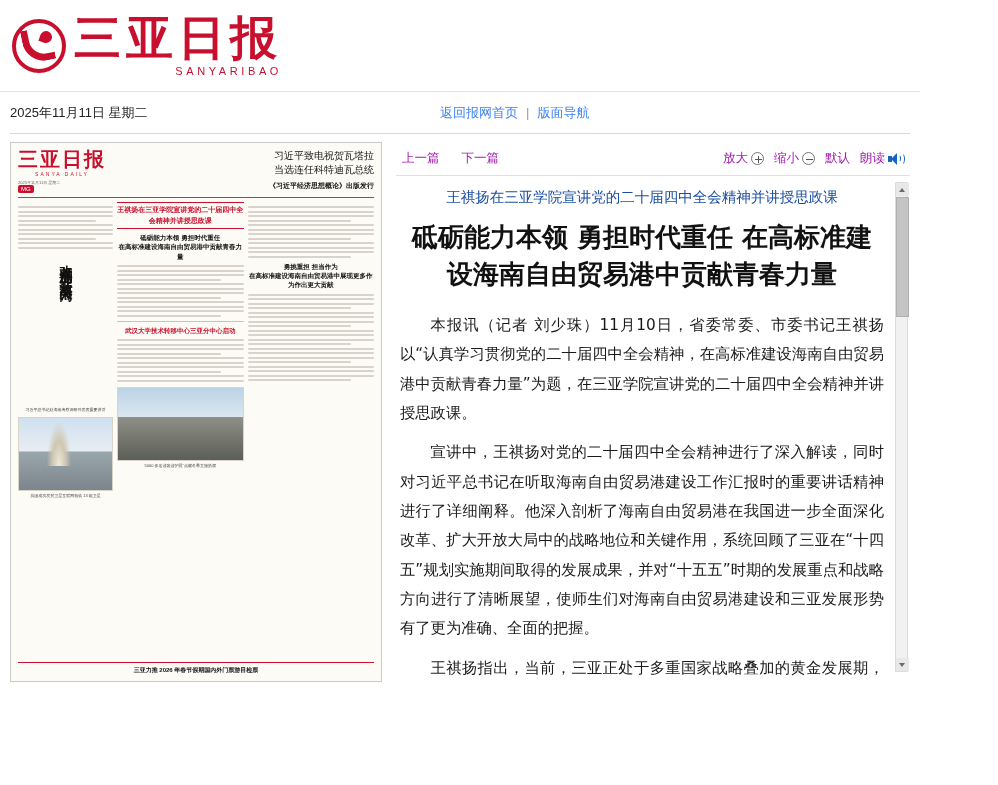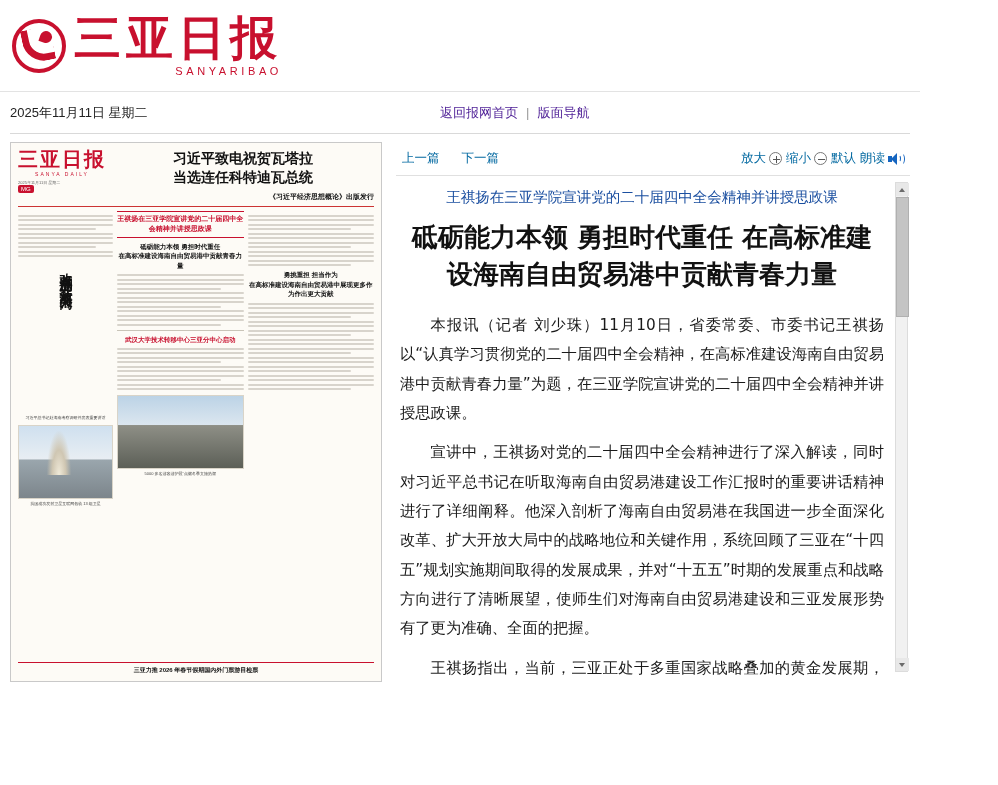--- a/index.html
+++ b/index.html
@@ -134,21 +134,21 @@
   
   .strip {
     height: 42px;
     margin: 0 10px;
     border-bottom: 1px solid #d9d9d9;
     display: flex; align-items: center;
     font-size: 13px; color: #333;
   }
   .strip .date { width: 430px; color:#222; }
   .strip .links { display:flex; align-items:center; gap:8px; color:#333; }
-  .strip .links a { color:#4c1d95; text-decoration:none; }
+  .strip .links a { color:#3b82f6; text-decoration:none; }
   .sep { color:#999; }
 
   
   .main {
     display: flex;
     padding: 8px 10px 0 10px;
     gap: 14px;
     height: 545px;
   }
 
@@ -164,21 +164,21 @@
     font-size: 4px;
     color: #333;
   }
   .p-masthead { display:flex; align-items:flex-start; gap:6px; border-bottom:1px solid #c33; padding-bottom:4px;}
   .p-logo {
     font-family:"DejaVu Sans", sans-serif;
     color:#c8102e; font-weight:700; font-size:20px; letter-spacing:2px; line-height:1;
   }
   .p-logo-en { font-size:5px; letter-spacing:2px; color:#c8102e; text-align:center; margin-top:2px;}
   .p-head-right { flex:1; text-align:right; }
-  .p-head-l1 { font-size:14px; font-weight:700; color:#111; line-height:1.35;text-align:center; }
+  .p-head-l1 { font-size:10px; font-weight:400; color:#111; line-height:1.35; }
   .p-head-l2 { font-size:7px; font-weight:700; color:#111; margin-top:5px; }
   .p-meta { font-size:4px; color:#666; margin-top:3px; }
   .p-badge { display:inline-block; background:#c8102e; color:#fff; font-size:6px; padding:1px 3px; border-radius:2px; }
   .p-cols { display:flex; gap:4px; margin-top:4px; height: 470px; }
   .p-col { flex:1; }
   .p-col.left { flex: 0 0 95px; }
   .p-redtitle {
     color:#c8102e; font-weight:700; font-size:7px; text-align:center; line-height:1.5;
     border-top:1px solid #c8102e; border-bottom:1px solid #c8102e; padding:2px 0; margin-bottom:3px;
   }
@@ -217,25 +217,25 @@
     border-top:1px solid #c8102e; padding-top:3px;
     font-size:6px; text-align:center; font-weight:700; color:#111;
   }
 
   
   .article-col { flex:1; min-width:0; position:relative; }
   .toolbar {
     height: 34px;
     border-bottom: 1px solid #e0e0e0;
     display:flex; align-items:center;
-    font-size: 12.5px; color:#0369a1;
+    font-size: 12.5px; color:#a21caf;
   }
   .tb-left { display:flex; gap:22px; padding-left:6px; }
   .tb-left span { cursor:pointer; }
-  .tb-right { margin-left:auto; display:flex; align-items:flex-start; gap:4px; padding-right:8px; }
+  .tb-right { margin-left:auto; display:flex; align-items:flex-start; gap:10px; padding-right:8px; }
   .tb-item { display:flex; align-items:center; gap:3px; cursor:pointer; }
   .circ {
     display:inline-block; width:13px; height:13px; border:1px solid #777; border-radius:50%;
     position:relative;
   }
   .circ.plus::before, .circ.plus::after,
   .circ.minus::before {
     content:""; position:absolute; background:#555;
   }
   .circ.plus::before { left:3px; top:5.5px; width:7px; height:1.4px; }

